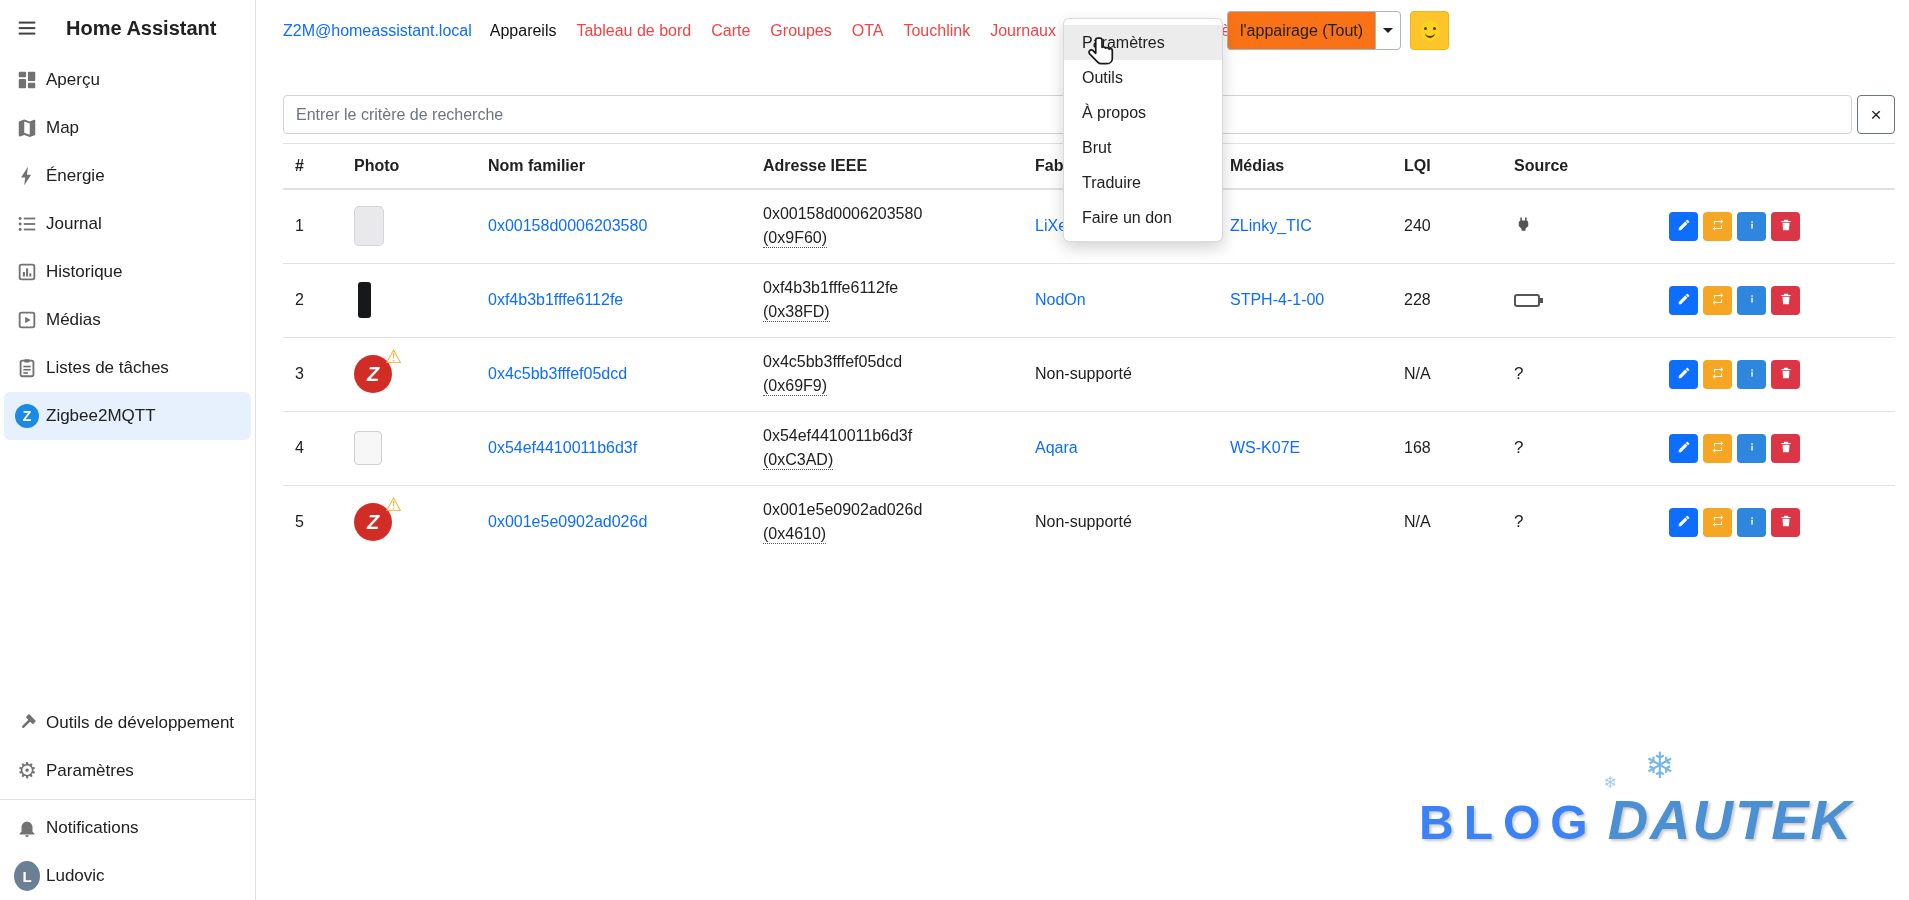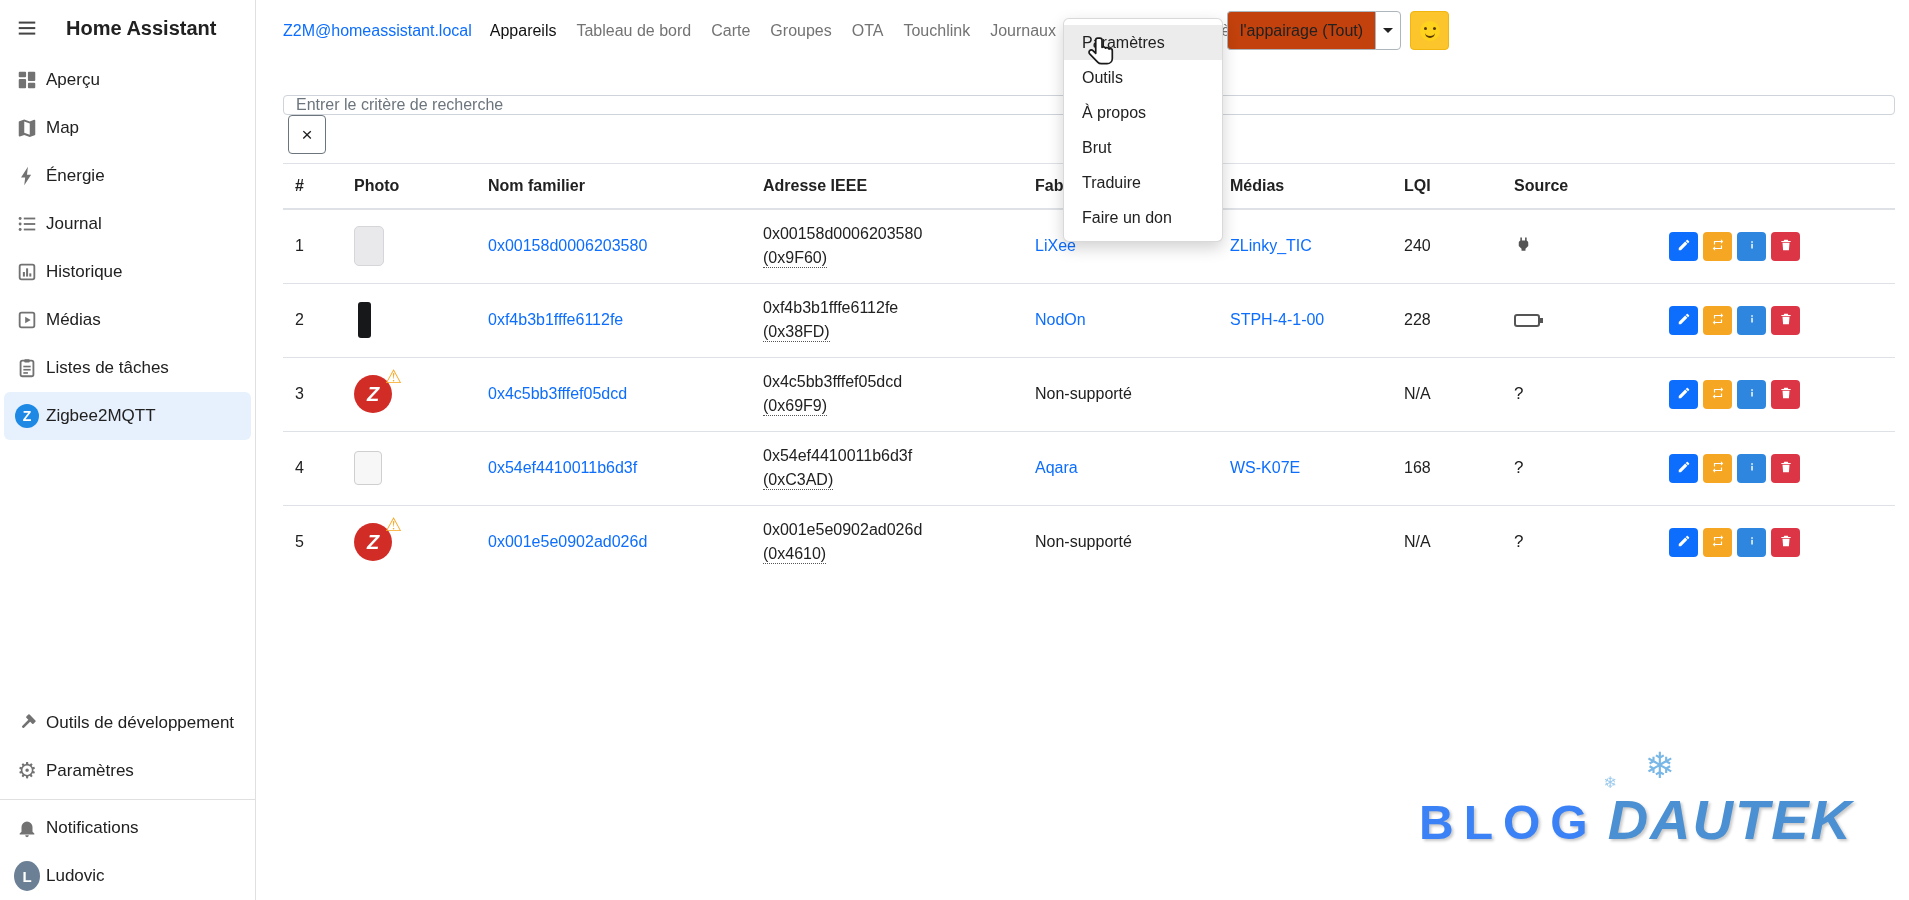--- a/index.html
+++ b/index.html
@@ -25,40 +25,40 @@
   .sb-divider { height:1px; background:#e0e0e0; margin:4px 0; flex:0 0 auto; }
   .avatar { width:30px; height:30px; border-radius:50%; background:#6b7f95; color:#fff;
             display:flex; align-items:center; justify-content:center; font-size:15px; font-weight:bold; }
 
   
   .main { position:absolute; left:256px; top:0; width:1653px; height:900px; background:#fff; }
 
   
   .z2m-nav { position:relative; height:61px; display:flex; align-items:center; padding:0 0 0 27px; }
   .brand { color:#0d6efd; font-size:16px; text-decoration:none; margin-right:8px; cursor:pointer; }
-  .nav-link { color:#737373; font-size:16px; text-decoration:none; padding:0 10px; cursor:pointer; }
+  .nav-link { color:#ef4444; font-size:16px; text-decoration:none; padding:0 10px; cursor:pointer; }
   .nav-link.active { color:#111; }
   .permit-group { position:absolute; left:971px; top:11px; display:flex; align-items:center; }
-  .permit-btn { height:39px; background:#c2410c; border:1px solid #adb5bd; border-right:none;
+  .permit-btn { height:39px; background:#f97316; border:1px solid #adb5bd; border-right:none;
                 border-radius:4px 0 0 4px; font-size:16px; color:#212121; padding:0 12px; cursor:pointer;
                 font-family:"Liberation Sans", sans-serif; }
   .permit-caret { height:39px; width:26px; background:#fff; border:1px solid #adb5bd;
                   border-radius:0 4px 4px 0; cursor:pointer; display:flex; align-items:center; justify-content:center; }
   .caret { width:0; height:0; border-left:5px solid transparent; border-right:5px solid transparent;
            border-top:5px solid #212121; }
   .theme-btn { height:39px; width:39px; margin-left:9px; background:#fdc52c; border:1px solid #f0b50f;
                border-radius:4px; cursor:pointer; display:flex; align-items:center; justify-content:center; }
   .smiley { width:20px; height:20px; border-radius:50%; background:#ffd21d; position:relative; }
   .smiley::before { content:""; position:absolute; top:6px; left:4px; width:3px; height:3px; border-radius:50%;
                     background:#5b3b00; box-shadow:9px 0 0 #5b3b00; }
   .smiley::after { content:""; position:absolute; left:5px; top:8px; width:10px; height:7px;
                    border-bottom:2px solid #5b3b00; border-radius:0 0 10px 10px; }
 
   
-  .search-row { display:flex; padding:34px 14px 0 27px;flex-direction:column; }
+  .search-row { display:flex; padding:34px 14px 0 27px; }
   .search-input { flex:1; height:39px; border:1px solid #ced4da; border-radius:4px; padding:0 12px;
                   font-size:16px; color:#212121; font-family:"Liberation Sans", sans-serif; }
   .search-input::placeholder { color:#6c757d; }
   .clear-btn { width:38px; height:39px; margin-left:5px; background:#fff; border:1px solid #6c757d;
                border-radius:4px; font-size:19px; color:#212121; cursor:pointer; }
 
   
   .table-wrap { padding:9px 14px 0 27px; }
   table { width:100%; border-collapse:collapse; table-layout:fixed; }
   th { text-align:left; font-size:16px; font-weight:bold; padding:13px 12px;

